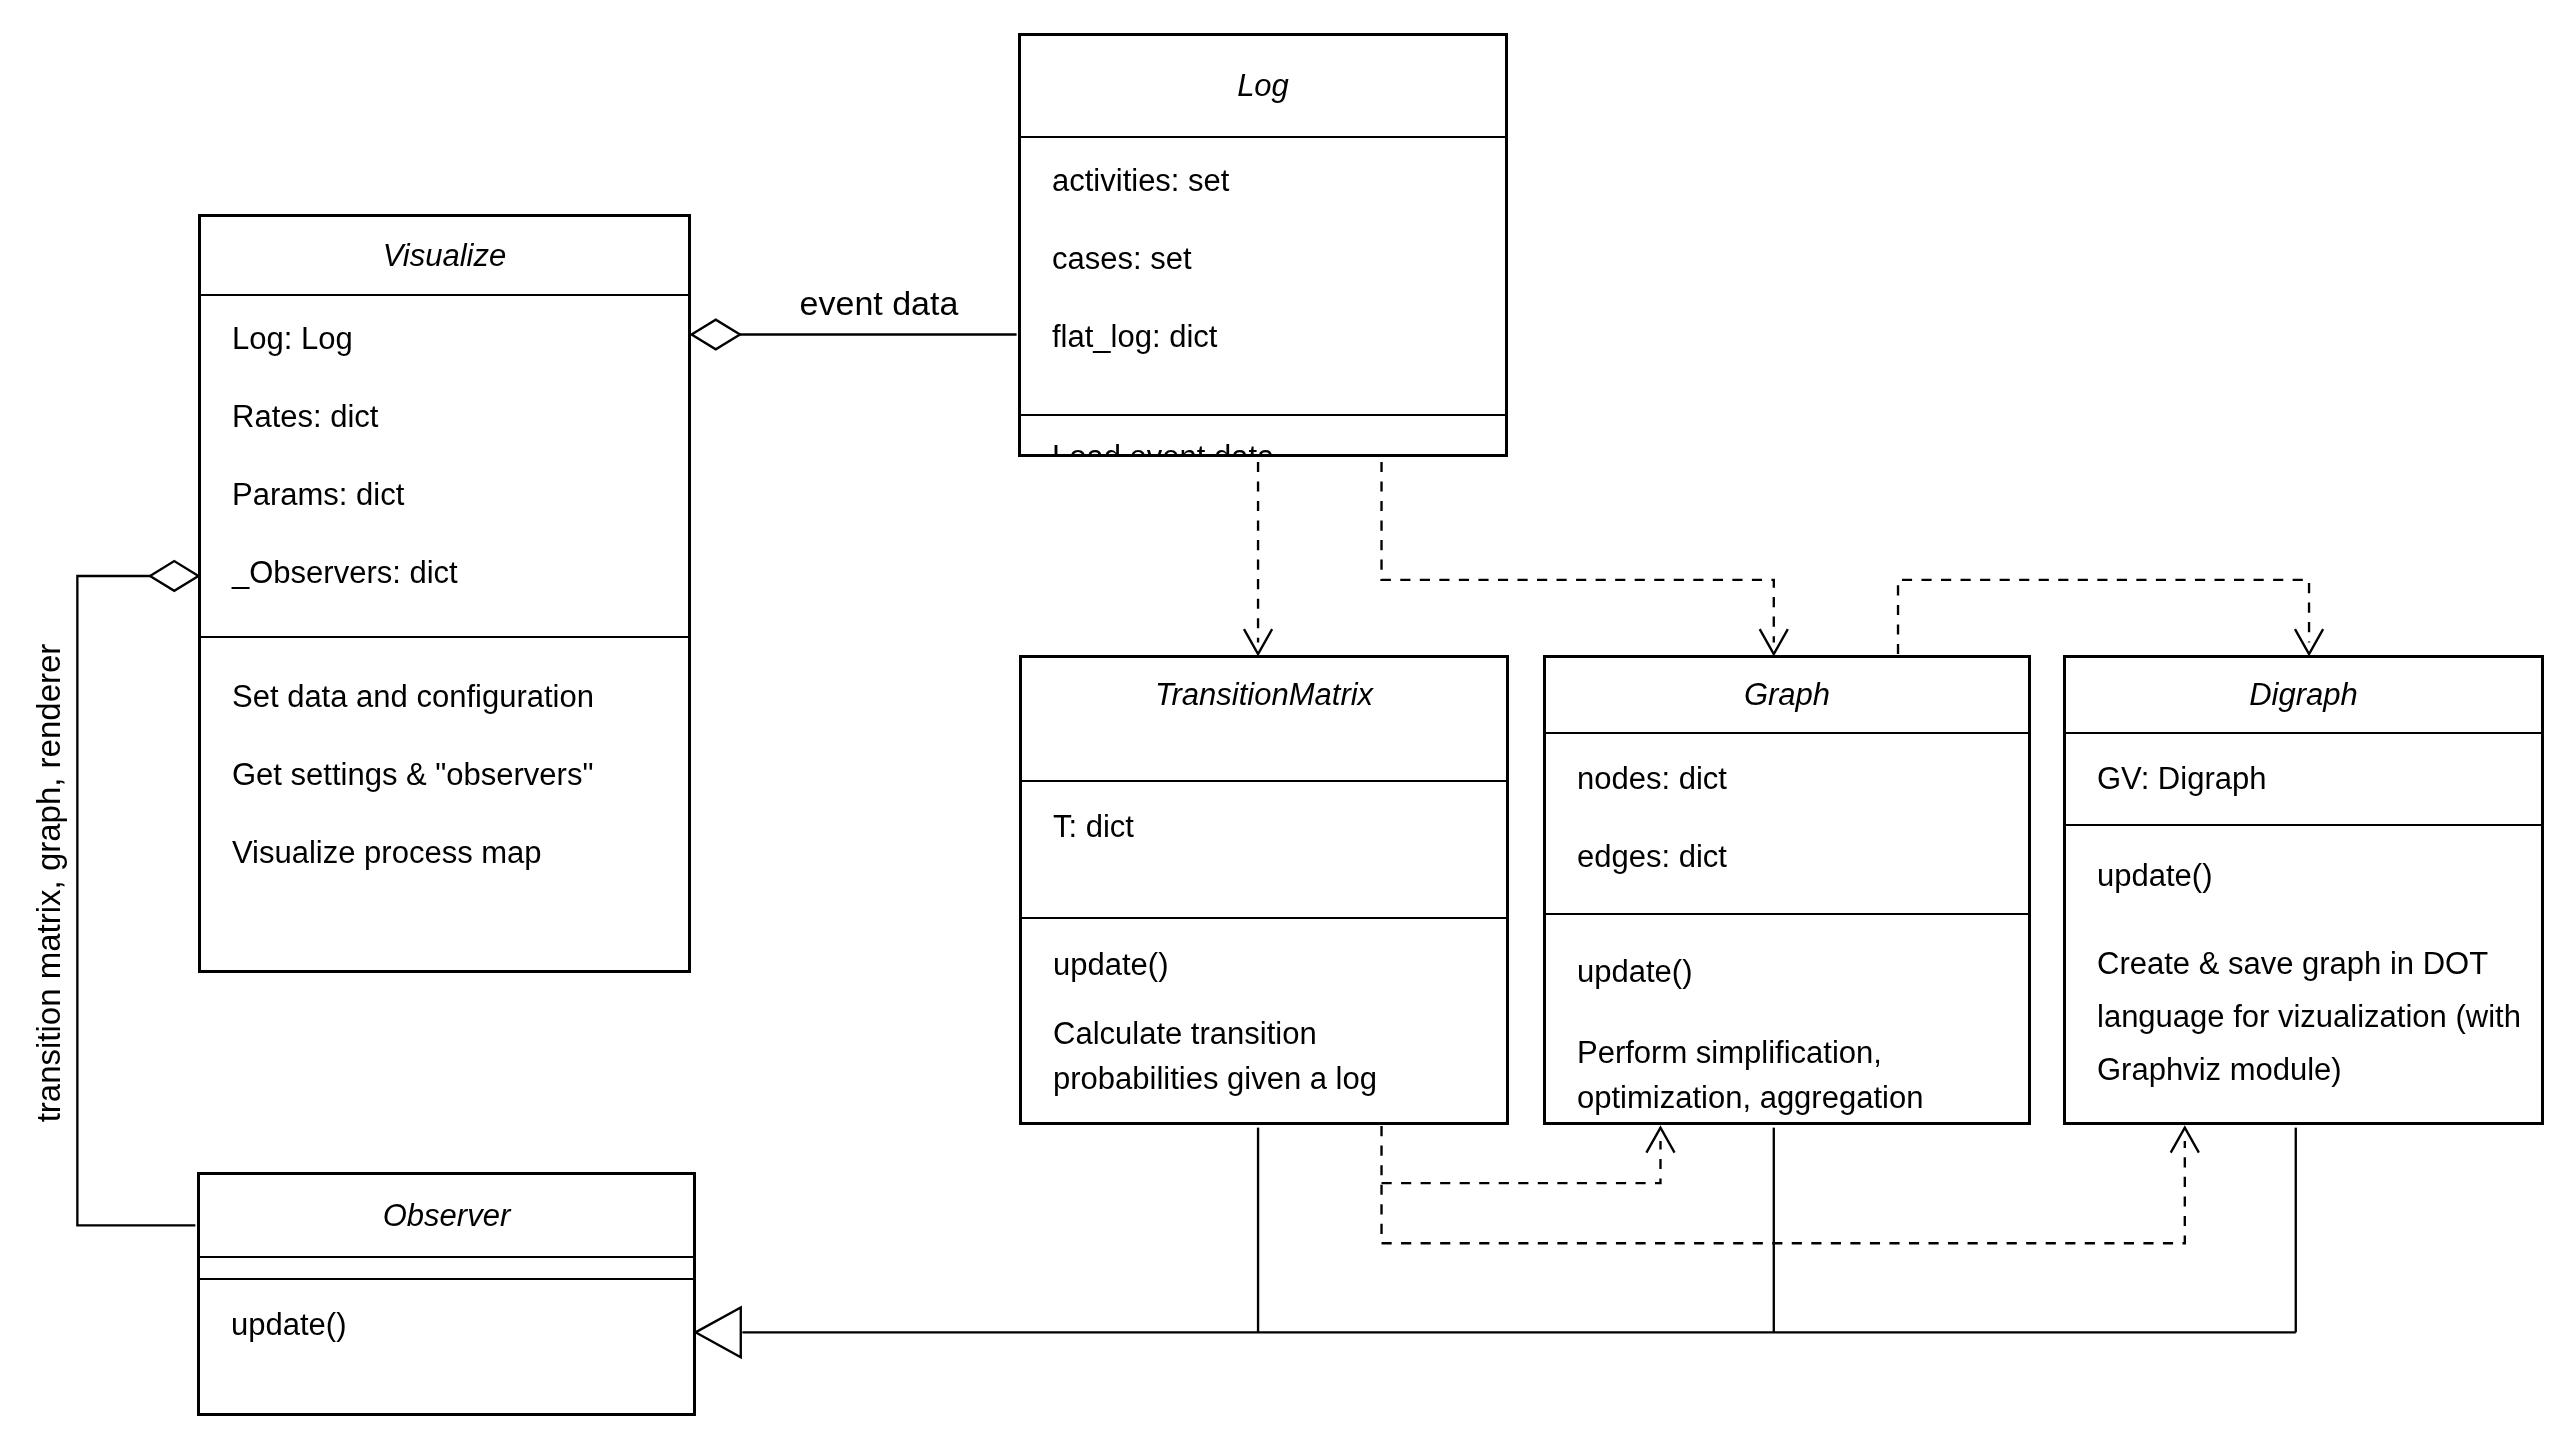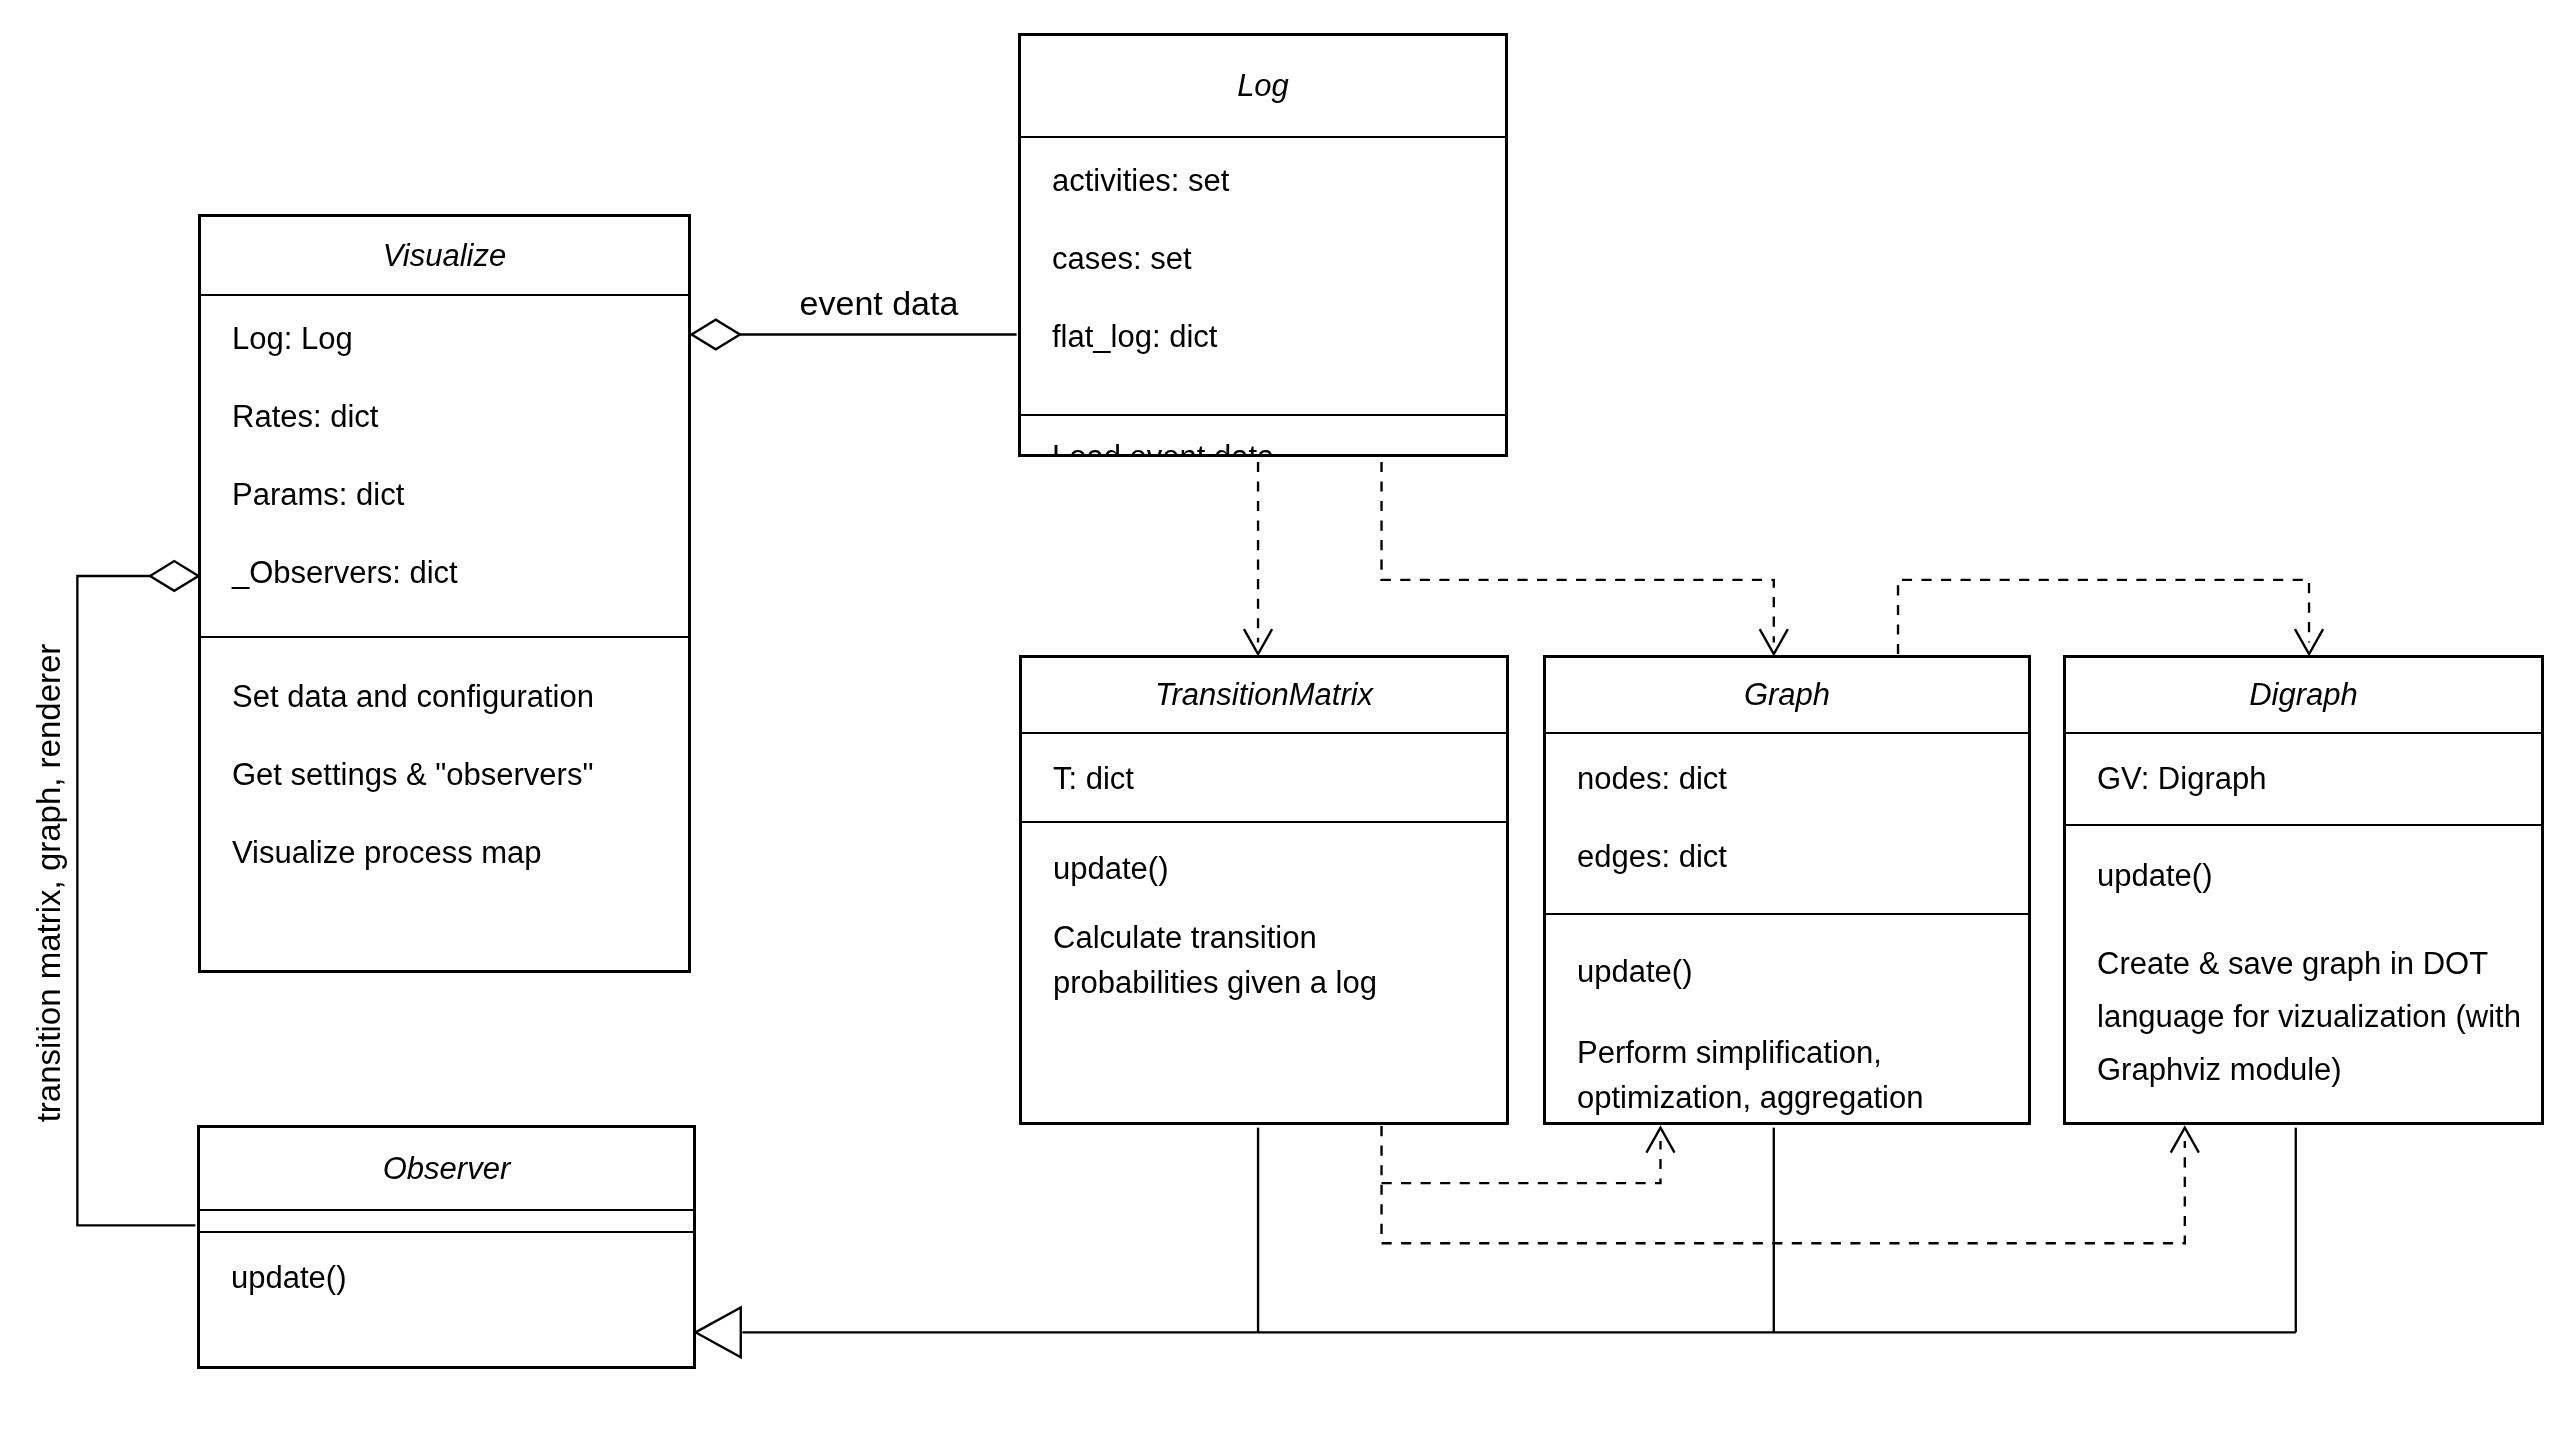--- a/index.html
+++ b/index.html
@@ -68,42 +68,42 @@
   #box-processmap .uml-attrs  { height: 342px; padding-top: 3.9px; }
   #box-processmap .uml-methods{ padding-top: 19.5px; }
 
   
   #box-log { left: 1018px; top: 33px; width: 490px; height: 424px; }
   #box-log .uml-title  { height: 100px; }
   #box-log .uml-attrs  { height: 278px; padding-top: 3.9px; }
   #box-log .uml-methods{ padding-top: 2.3px; }
 
   
-  #box-transitionmatrix { left: 1019px; top: 655px; width: 490px; height: 470px; }
+  #box-transitionmatrix { left: 1019px; top: 655px; width: 490px; height: 470px; gap: 48px; }
   #box-transitionmatrix .uml-title  { height: 74px; }
   #box-transitionmatrix .uml-attrs  { height: 89px; padding-top: 6.3px; }
   #box-transitionmatrix .mrow { margin-top: 22px; }
   #box-transitionmatrix .desc { margin-top: 23.4px; line-height: 45px; }
 
   
   #box-graph { left: 1543px; top: 655px; width: 488px; height: 470px; }
   #box-graph .uml-title  { height: 74px; }
   #box-graph .uml-attrs  { height: 181px; padding-top: 6.3px; }
   #box-graph .mrow { margin-top: 33px; }
   #box-graph .desc { margin-top: 35px; line-height: 45px; }
 
   
   #box-renderer { left: 2063px; top: 655px; width: 481px; height: 470px; }
   #box-renderer .uml-title  { height: 74px; }
   #box-renderer .uml-attrs  { height: 92px; padding-top: 6.3px; }
   #box-renderer .mrow { margin-top: 26px; }
   #box-renderer .desc { margin-top: 38px; line-height: 53px; }
 
   
-  #box-observer { left: 197px; top: 1125px; width: 499px; height: 244px; }
+  #box-observer { left: 197px; top: 1172px; width: 499px; height: 244px; }
   #box-observer .uml-title  { height: 81px; }
   #box-observer .uml-attrs  { height: 22px; }
   #box-observer .mrow { margin-top: 21px; }
 
   
   .edge-label {
     position: absolute;
     font-size: 34px;
     line-height: 34px;
     text-align: center;

